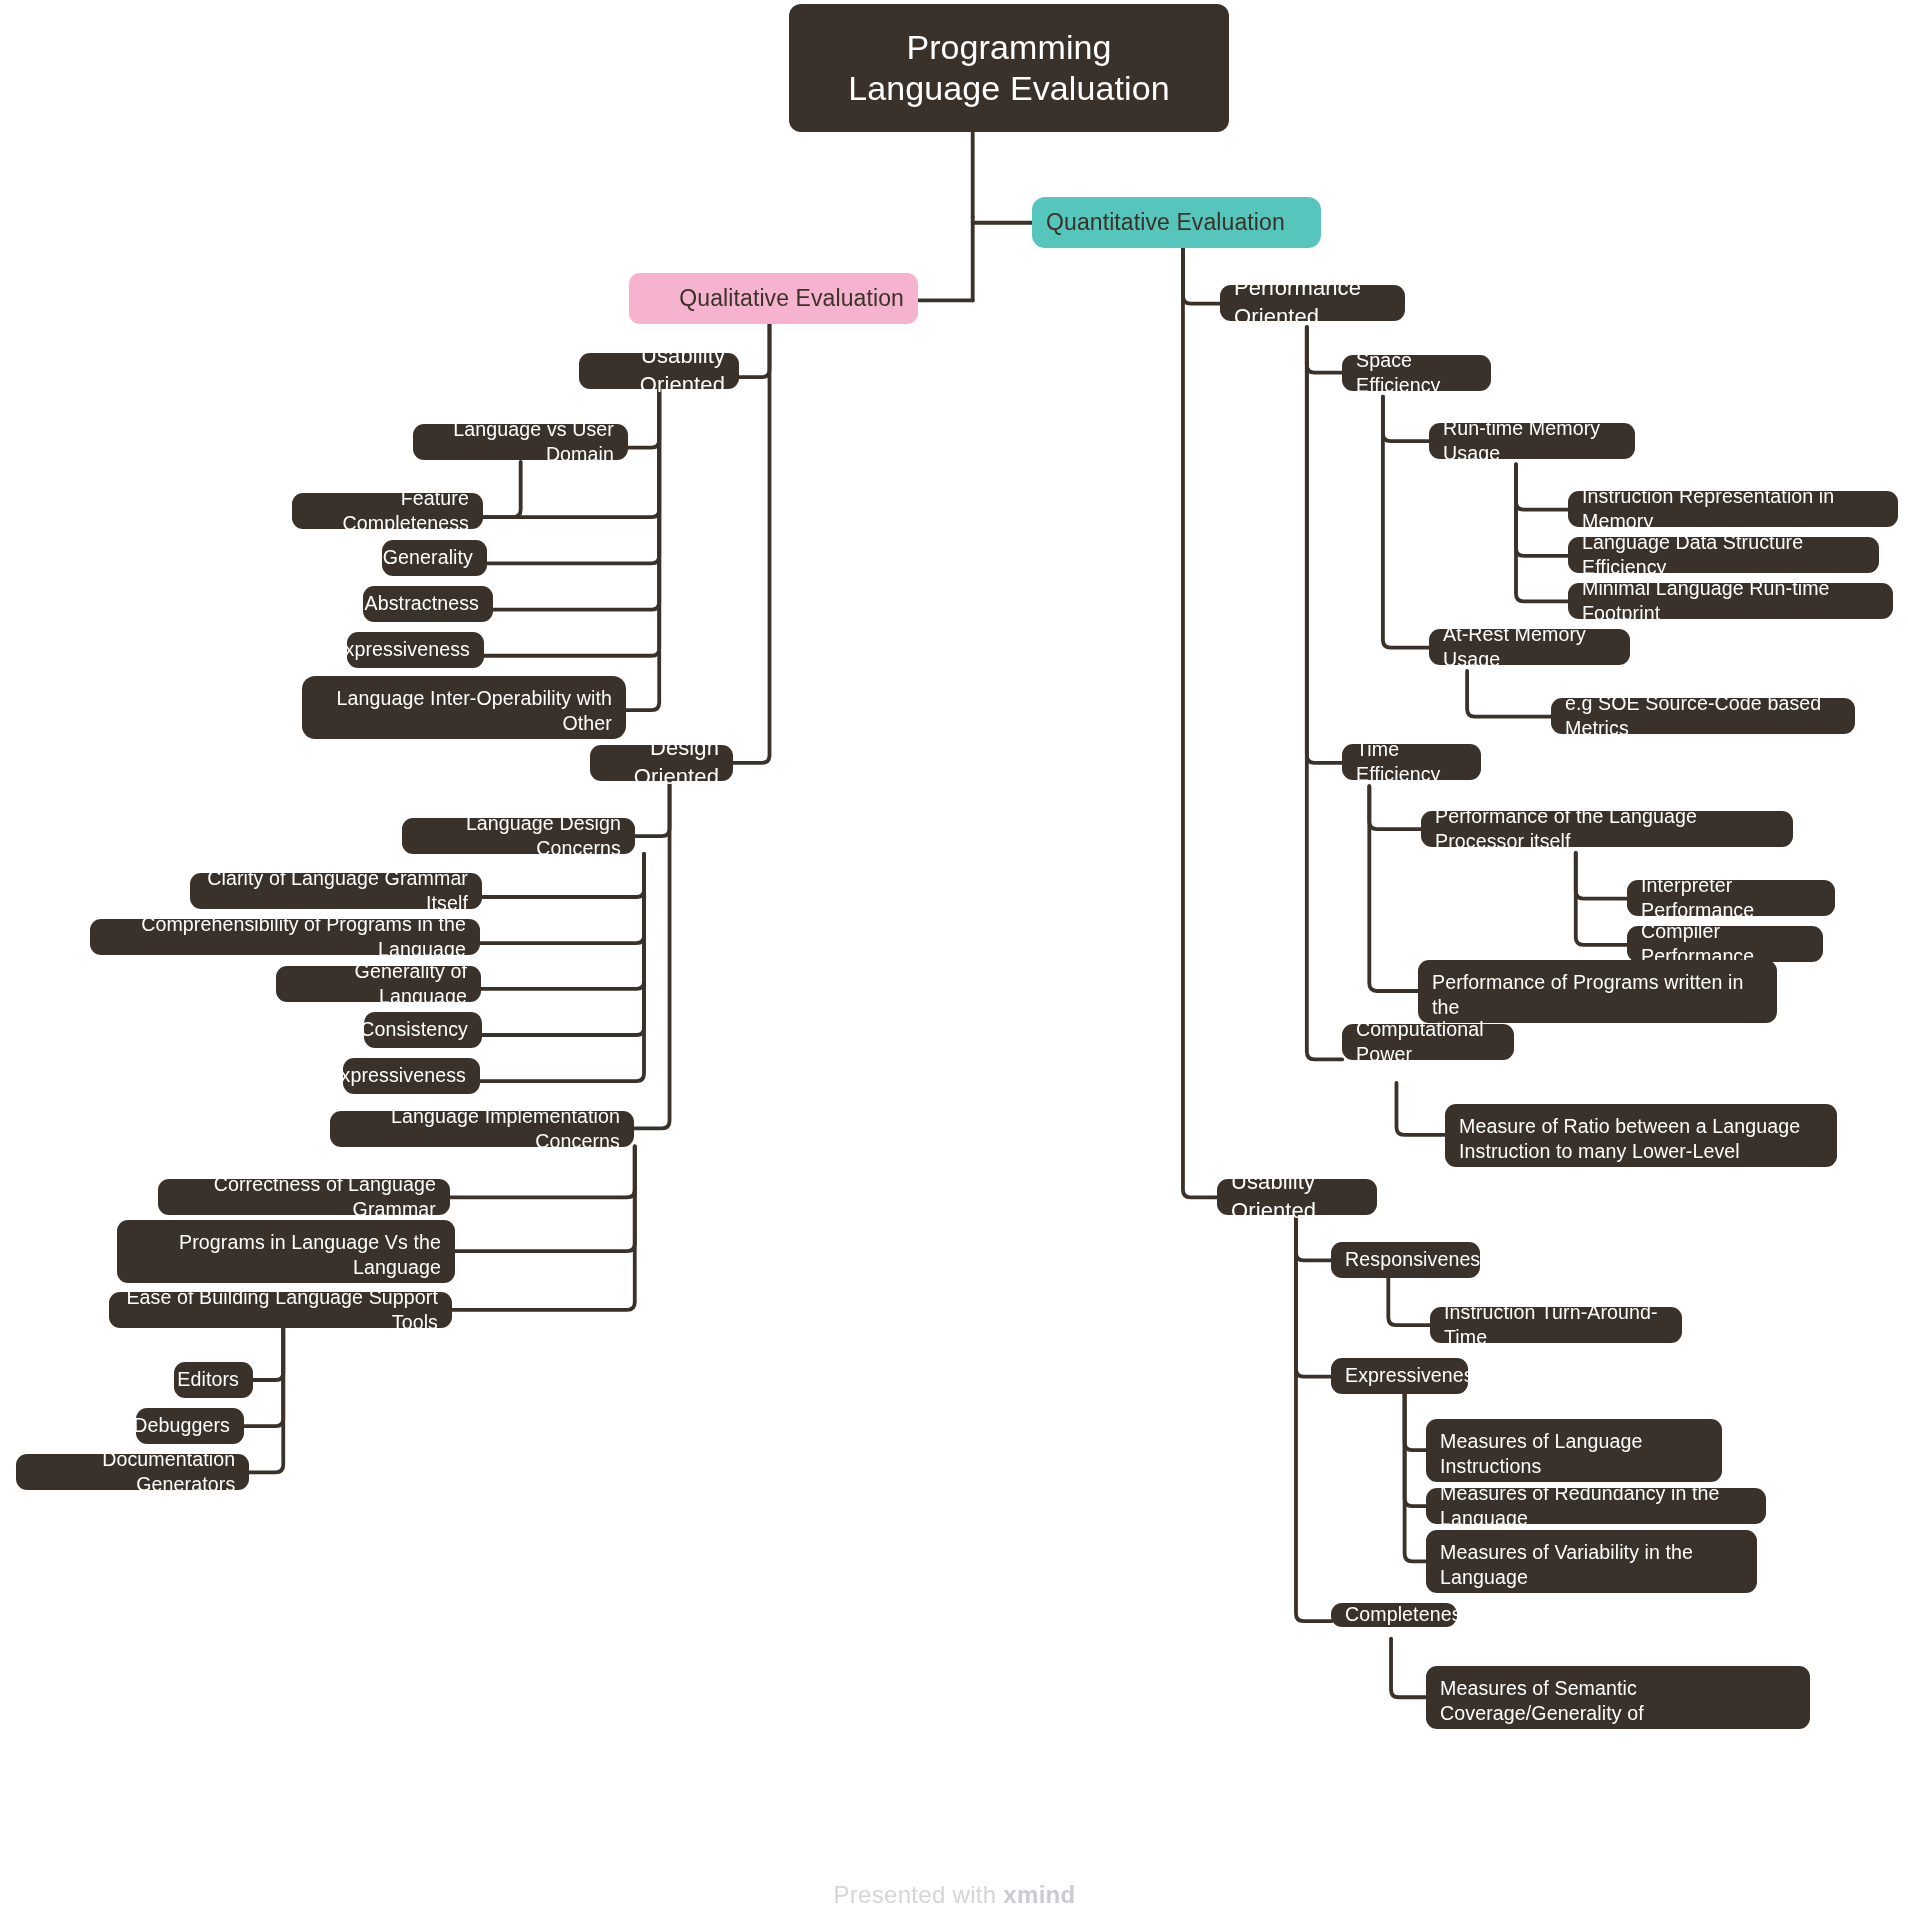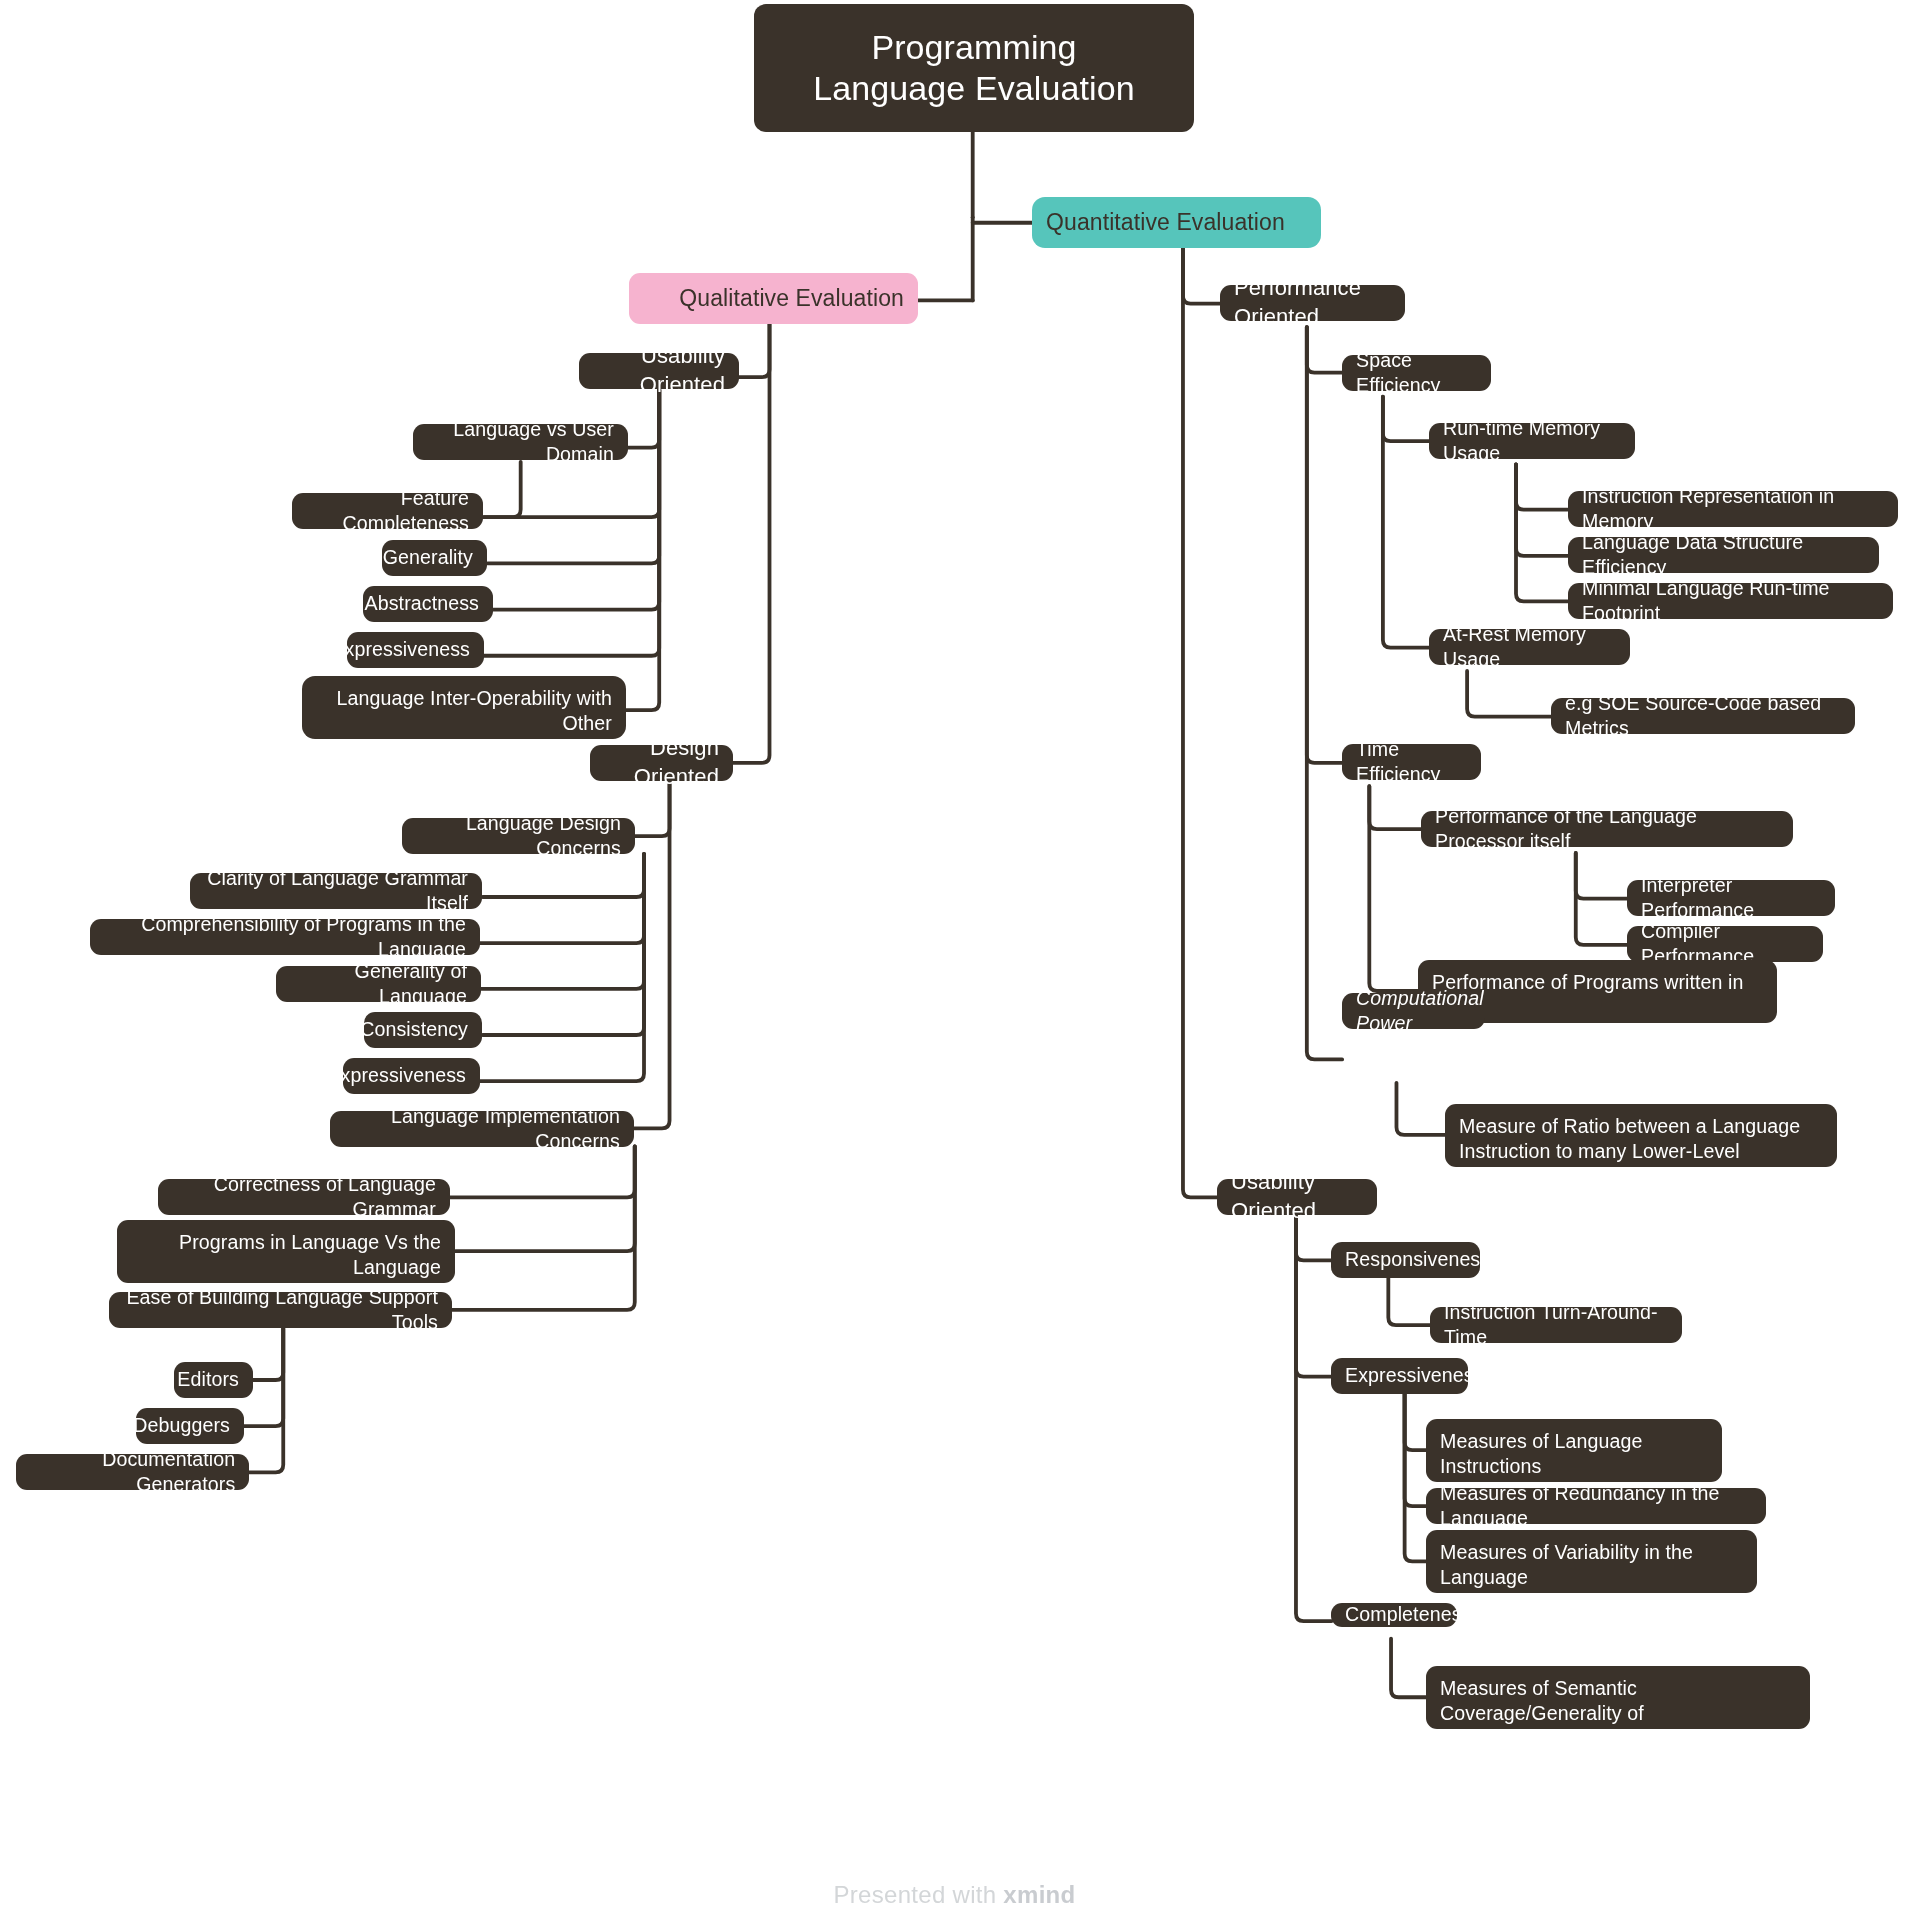--- a/index.html
+++ b/index.html
@@ -126,21 +126,21 @@
 
     <path d="M2555,2352 L2555,2425 q0,14 14,14 L2632,2439"></path>
 
     <path d="M2585,2566 L2585,2655 q0,14 14,14 L2625,2669"></path>
     <path d="M2585,2566 L2585,2758 q0,14 14,14 L2625,2772"></path>
     <path d="M2585,2566 L2585,2860 q0,14 14,14 L2625,2874"></path>
 
     <path d="M2560,3016 L2560,3110 q0,14 14,14 L2625,3124"></path>
   </svg>
 
-  <div class="node root" style="left:754px;top:4.3px;width:440px;height:128px;">Programming
+  <div class="node root" style="left:789px;top:4.3px;width:440px;height:128px;">Programming
 Language Evaluation</div>
 
   <div class="node teal" style="left:1032px;top:197px;width:289px;height:51px;">Quantitative Evaluation</div>
 
   <div class="node pink right-align" style="left:629px;top:273px;width:289px;height:51px;">Qualitative Evaluation</div>
 
   <div class="node lvl1 right-align" style="left:579px;top:353px;width:160px;height:36px;">Usability Oriented</div>
 
   <div class="node right-align" style="left:413px;top:424px;width:215px;height:36px;">Language vs User Domain</div>
 
@@ -204,21 +204,21 @@
 
   <div class="node" style="left:1421px;top:811px;width:372px;height:36px;">Performance of the Language Processor itself</div>
 
   <div class="node" style="left:1627px;top:880px;width:208px;height:36px;">Interpreter Performance</div>
 
   <div class="node" style="left:1627px;top:926px;width:196px;height:36px;">Compiler Performance</div>
 
   <div class="node two-line" style="left:1418px;top:960px;width:359px;height:63px;">Performance of Programs written in the
 Language</div>
 
-  <div class="node" style="left:1342px;top:993px;width:143px;height:36px;font-style:italic;">Computational Power</div>
+  <div class="node" style="left:1342px;top:1024px;width:172px;height:36px;">Computational Power</div>
 
   <div class="node two-line" style="left:1445px;top:1104px;width:392px;height:63px;">Measure of Ratio between a Language
 Instruction to many Lower-Level Instructions</div>
 
   <div class="node lvl1" style="left:1217px;top:1179px;width:160px;height:36px;">Usability Oriented</div>
 
   <div class="node" style="left:1331px;top:1242px;width:149px;height:36px;">Responsiveness</div>
 
   <div class="node" style="left:1430px;top:1307px;width:252px;height:36px;">Instruction Turn-Around-Time</div>
 

